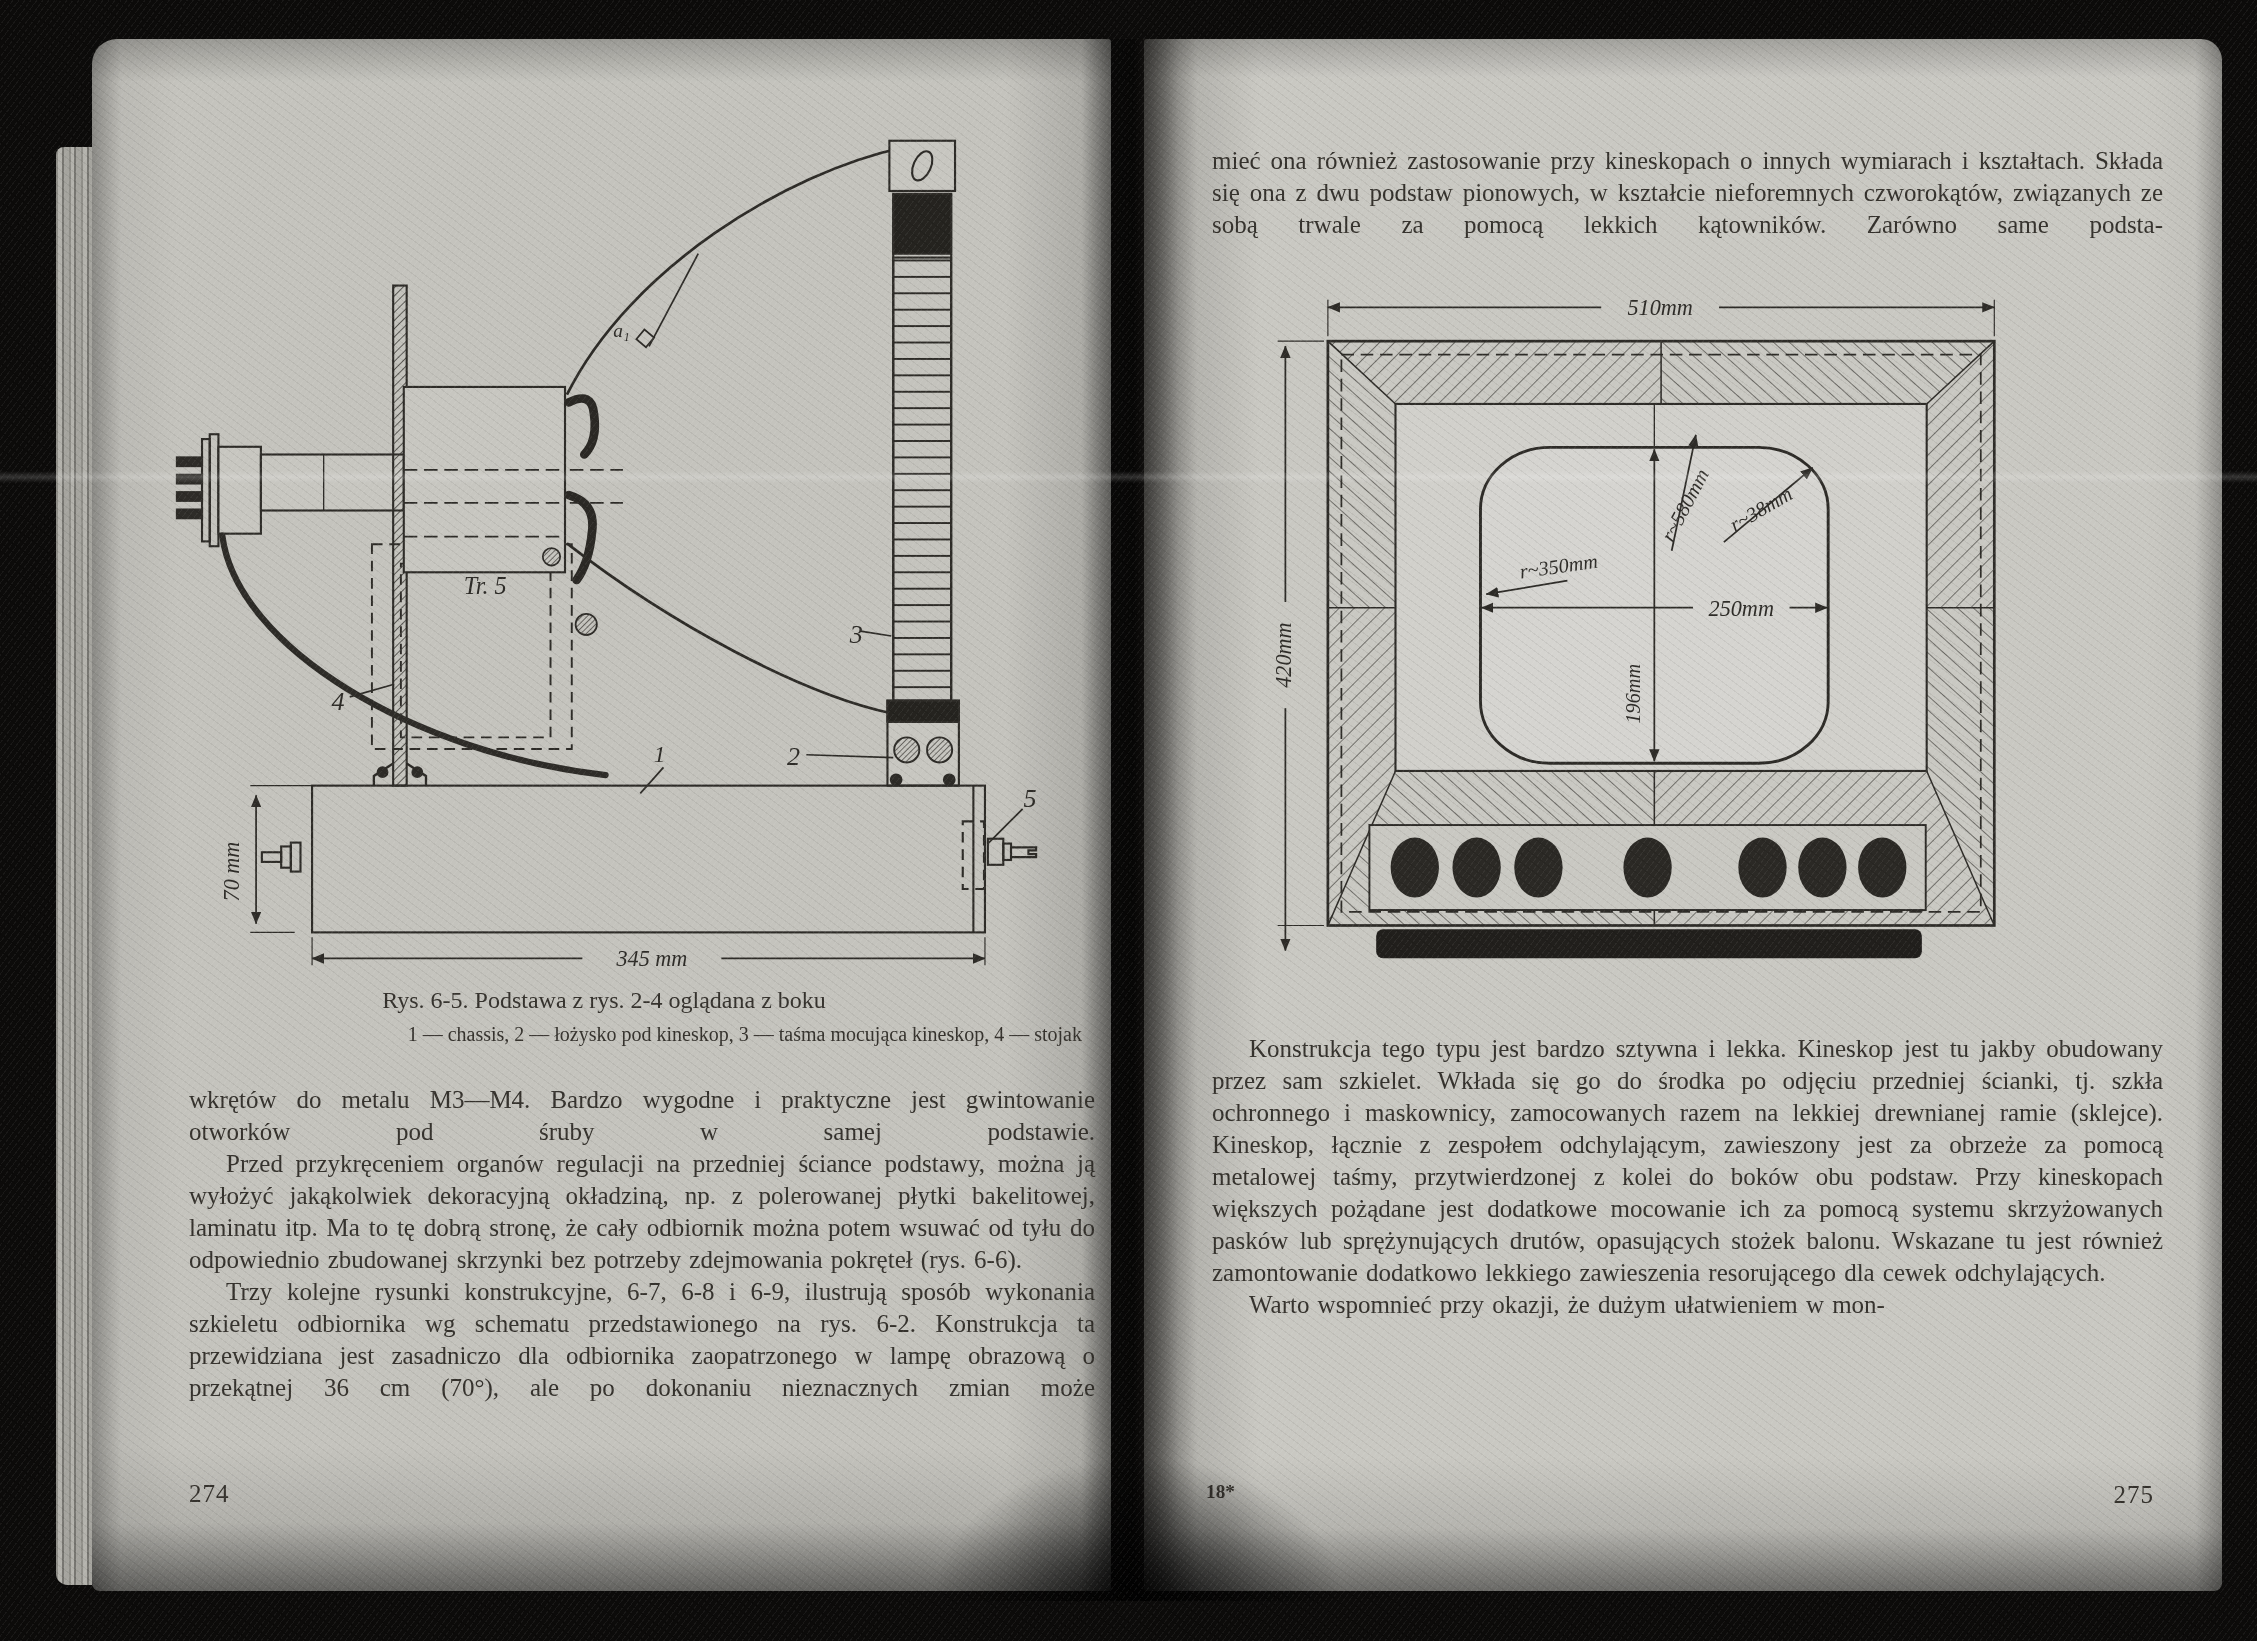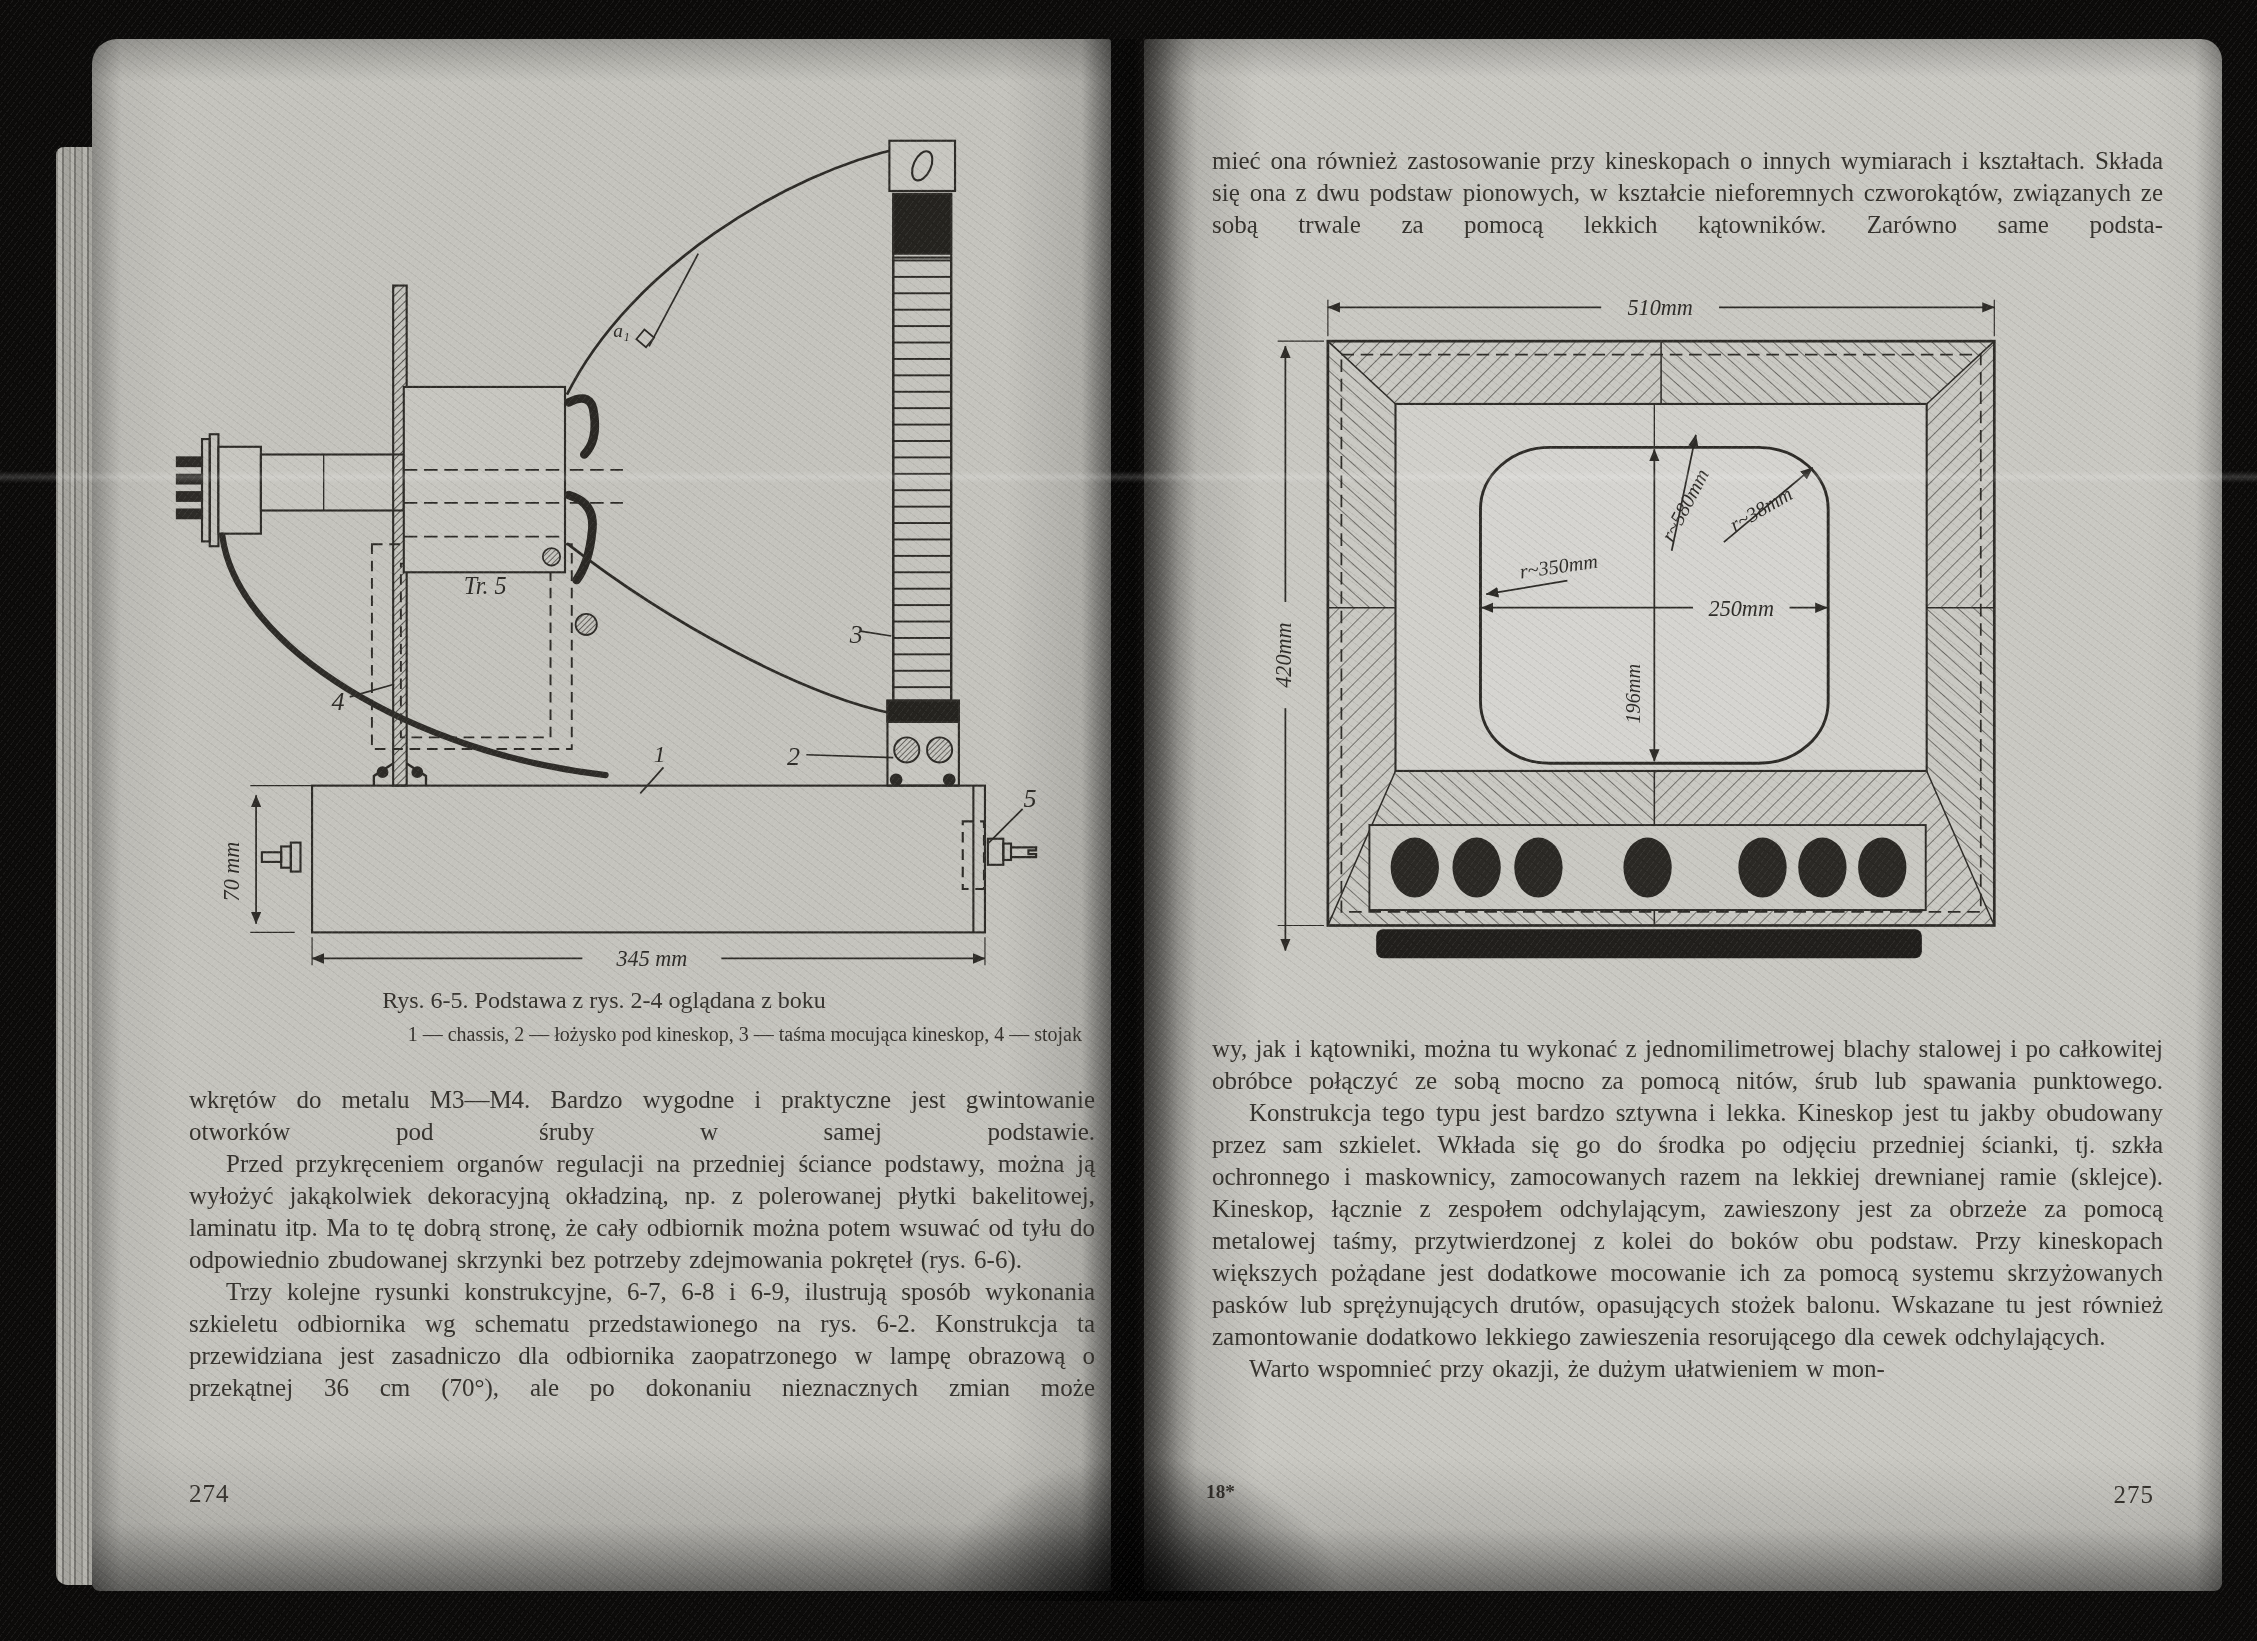--- a/index.html
+++ b/index.html
@@ -324,21 +324,20 @@
       <text x="24" y="380" font-size="23" class="dimtxt" text-anchor="middle" transform="rotate(-90 24 380)">420mm</text>
       <text x="490" y="340" font-size="23" class="dimtxt" text-anchor="middle">250mm</text>
       <text x="385" y="420" font-size="21" class="dimtxt" text-anchor="middle" transform="rotate(-90 385 420)">196mm</text>
       <text x="302" y="295" font-size="21" class="dimtxt" text-anchor="middle" transform="rotate(-8 302 295)">r~350mm</text>
       <text x="438" y="228" font-size="21" class="dimtxt" text-anchor="middle" transform="rotate(-62 438 228)">r~580mm</text>
       <text x="514" y="235" font-size="21" class="dimtxt" text-anchor="middle" transform="rotate(-30 514 235)">r~38mm</text>
     </svg>
 
 
     <div class="body-text" style="left:68px;top:994px;width:951px">
-      <p class="jlast">wy, jak i kątowniki, można tu wykonać z jednomilimetrowej blachy stalowej i po całkowitej obróbce połączyć ze sobą mocno za pomocą nitów, śrub lub spawania punktowego.</p>
       <p class="ind">Konstrukcja tego typu jest bardzo sztywna i lekka. Kineskop jest tu jakby obudowany przez sam szkielet. Wkłada się go do środka po odjęciu przedniej ścianki, tj. szkła ochronnego i maskownicy, zamocowanych razem na lekkiej drewnianej ramie (sklejce). Kineskop, łącznie z zespołem odchylającym, zawieszony jest za obrzeże za pomocą metalowej taśmy, przytwierdzonej z kolei do boków obu podstaw. Przy kineskopach większych pożądane jest dodatkowe mocowanie ich za pomocą systemu skrzyżowanych pasków lub sprężynujących drutów, opasujących stożek balonu. Wskazane tu jest również zamontowanie dodatkowo lekkiego zawieszenia resorującego dla cewek odchylających.</p>
       <p class="ind">Warto wspomnieć przy okazji, że dużym ułatwieniem w mon-</p>
     </div>
 
     <div class="signature" style="left:62px;top:1442px">18*</div>
     <div class="pgnum" style="right:68px;top:1442px">275</div>
   </div>
 
   <div class="gutter"></div>
   <div class="gutter-bottom"></div>

